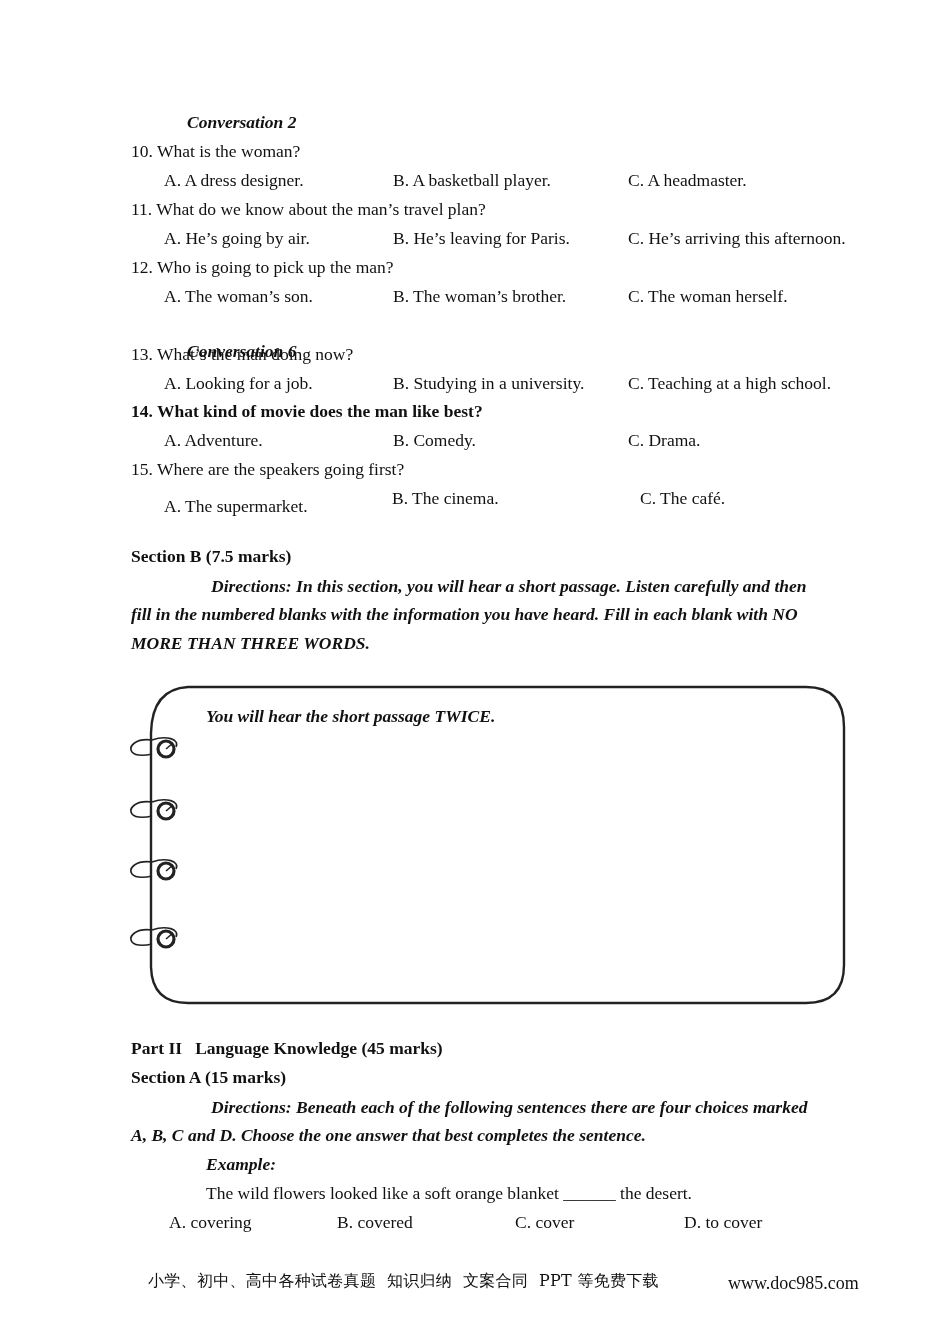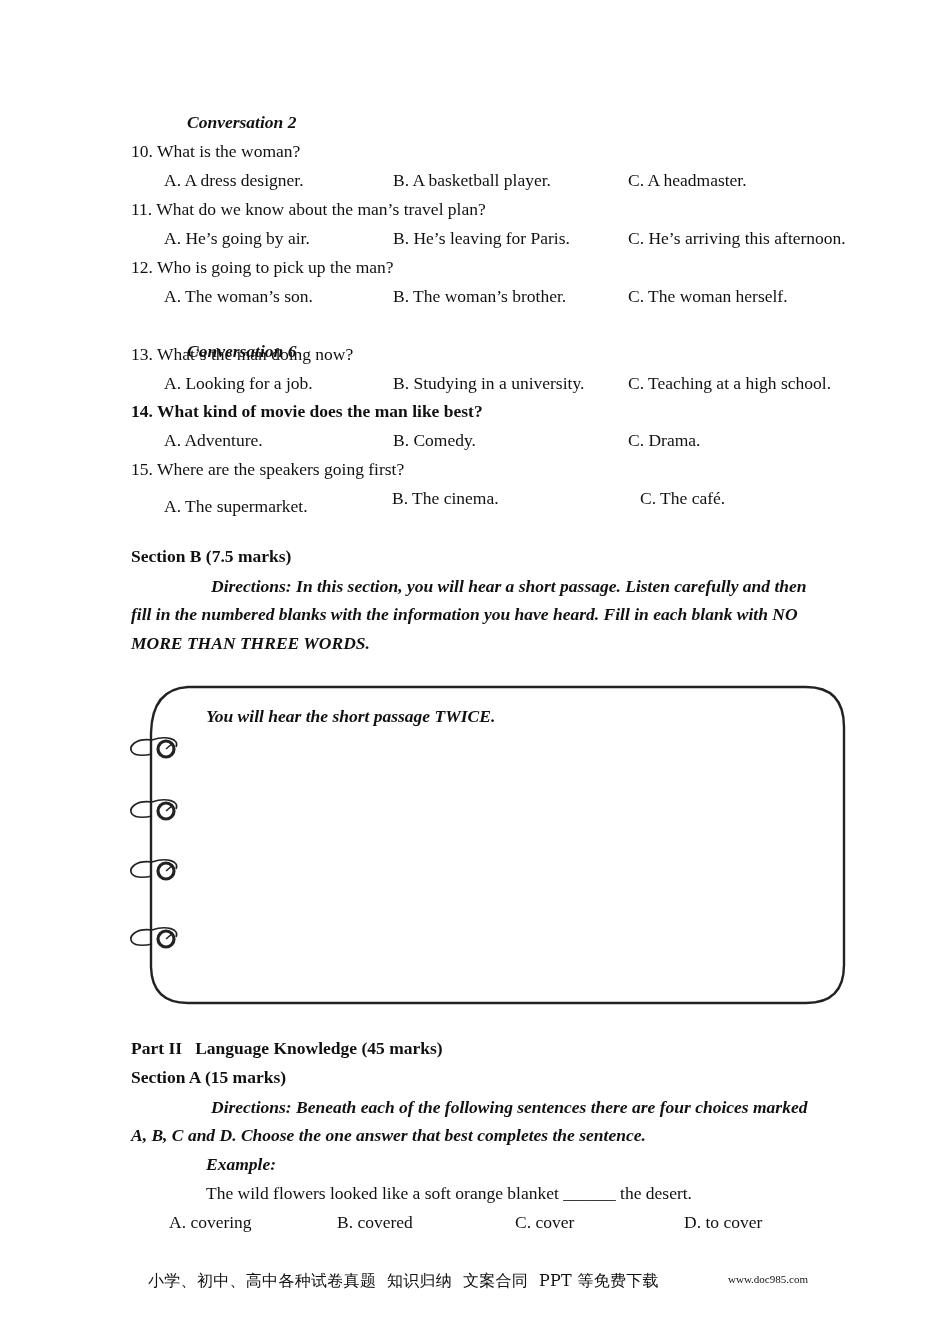--- a/index.html
+++ b/index.html
@@ -95,13 +95,13 @@
 <div class="abs bi" style="left:211px; top:1099px;">Directions: Beneath each of the following sentences there are four choices marked</div>
 <div class="abs bi" style="left:131px; top:1127px;">A, B, C and D. Choose the one answer that best completes the sentence.</div>
 <div class="abs bi" style="left:206px; top:1156px;">Example:</div>
 <div class="abs" style="left:206px; top:1185px;">The wild flowers looked like a soft orange blanket ______ the desert.</div>
 <div class="abs" style="left:169px; top:1214px;">A. covering</div>
 <div class="abs" style="left:337px; top:1214px;">B. covered</div>
 <div class="abs" style="left:515px; top:1214px;">C. cover</div>
 <div class="abs" style="left:684px; top:1214px;">D. to cover</div>
 
 <div class="abs footer" style="left:148px; top:1273px; white-space:pre;">小学、初中、高中各种试卷真题  知识归纳  文案合同  PPT 等免费下载</div>
-<div class="abs" style="left:728px; top:1274px; font-size:11px;">www.doc985.com</div>
+<div class="abs" style="left:728px; top:1274px; font-size:18px;">www.doc985.com</div>
 
 </body></html>

